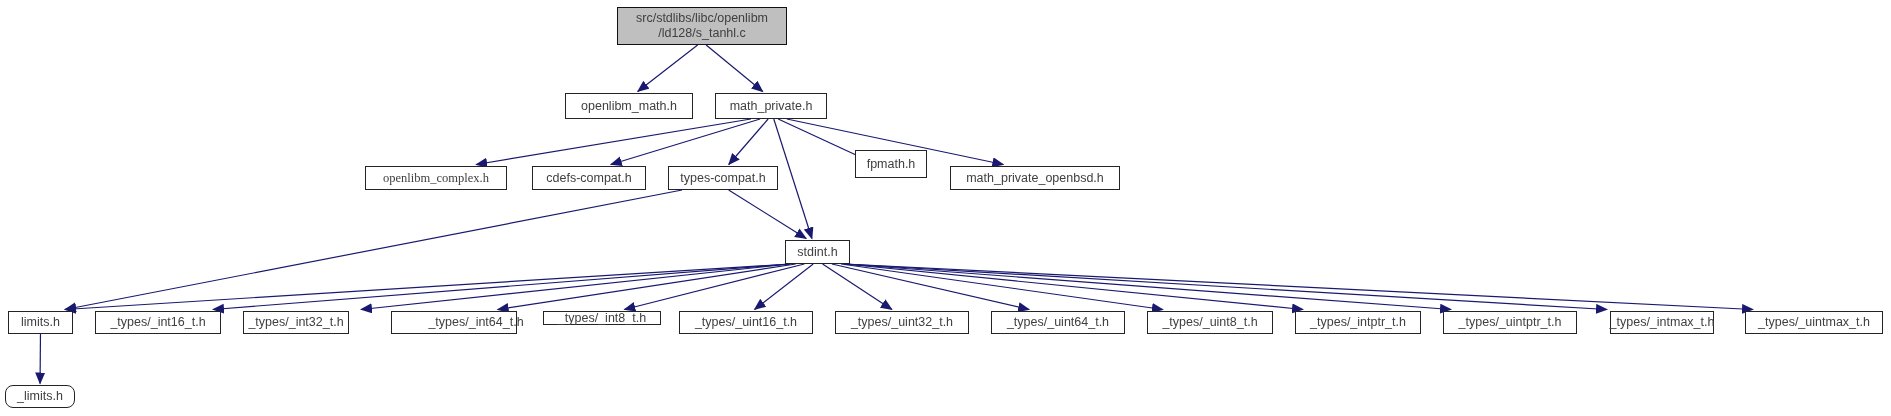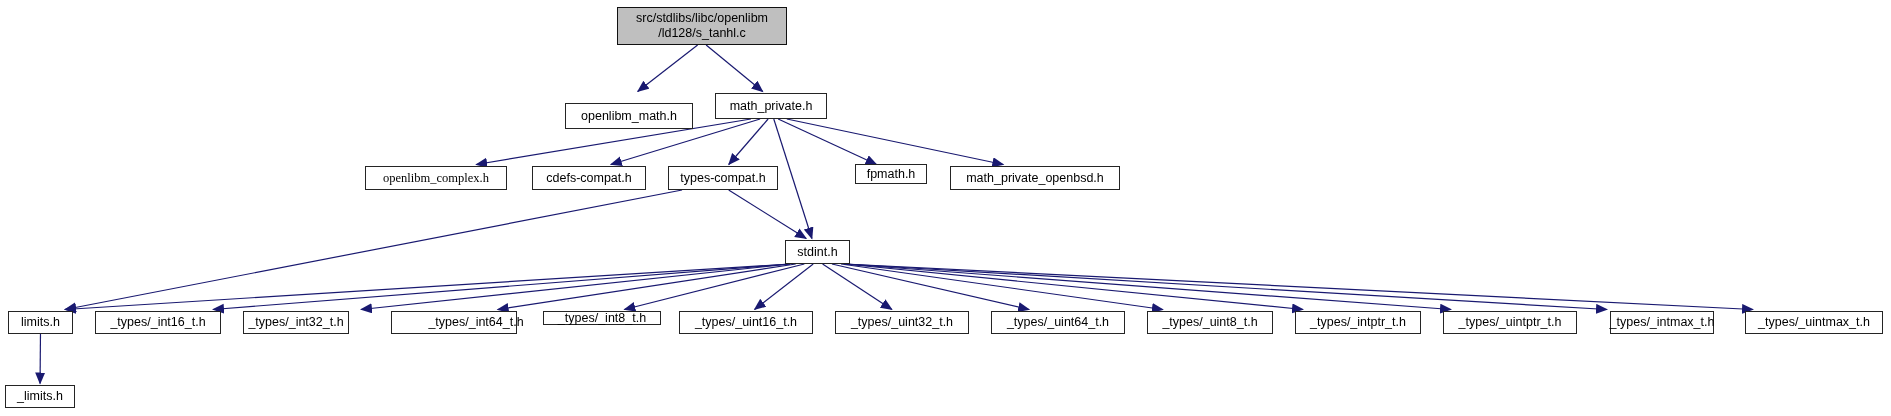--- a/index.html
+++ b/index.html
@@ -5,21 +5,21 @@
   html,body{margin:0;padding:0;background:#ffffff;}
   #graph{position:relative;width:1891px;height:416px;background:#ffffff;
          font-family:"Liberation Sans",sans-serif;}
   #edges{position:absolute;left:0;top:0;width:1891px;height:416px;}
   .node{
     position:absolute;
     box-sizing:border-box;
     display:flex;align-items:center;justify-content:center;
     background:#ffffff;
     border:1px solid #242424;
-    color:#000000;
+    color:#404040;
     font-size:12.5px;line-height:1.18;
     text-align:center;white-space:pre-line;
     cursor:pointer;
     z-index:2;
   }
   .node.root{
     background:#bfbfbf;
     border:1.6px solid #111;
     cursor:default;
   }
@@ -55,36 +55,36 @@
       <line x1="841.05" y1="264" x2="1162.9" y2="309.5" stroke="#191970" stroke-width="1.2" marker-end="url(#arrow)"></line>
       <line x1="845" y1="264" x2="1303" y2="309.5" stroke="#191970" stroke-width="1.2" marker-end="url(#arrow)"></line>
       <line x1="845" y1="264" x2="1451" y2="309.5" stroke="#191970" stroke-width="1.2" marker-end="url(#arrow)"></line>
       <line x1="845" y1="264" x2="1607" y2="309.5" stroke="#191970" stroke-width="1.2" marker-end="url(#arrow)"></line>
       <line x1="845" y1="264" x2="1753" y2="309.5" stroke="#191970" stroke-width="1.2" marker-end="url(#arrow)"></line>
       <line x1="40.47" y1="334" x2="40.06" y2="383.5" stroke="#191970" stroke-width="1.2" marker-end="url(#arrow)"></line>
     </svg>
   <div id="nodes">
       <div class="node root" style="left: 617px; top: 7px; width: 170px; height: 38px;">src/stdlibs/libc/openlibm
 /ld128/s_tanhl.c</div>
-      <div class="node" style="left: 565px; top: 93px; width: 128px; height: 26px; margin-top: 10px;">openlibm_math.h</div>
+      <div class="node" style="left: 565px; top: 93px; width: 128px; height: 26px;">openlibm_math.h</div>
       <div class="node" style="left: 715px; top: 93px; width: 112px; height: 26px;">math_private.h</div>
       <div class="node" style="left: 365px; top: 166px; width: 142px; height: 24px; font-family: Liberation Serif, serif;">openlibm_complex.h</div>
       <div class="node" style="left: 532px; top: 166px; width: 114px; height: 24px;">cdefs-compat.h</div>
       <div class="node" style="left: 668px; top: 166px; width: 110px; height: 24px;">types-compat.h</div>
-      <div class="node" style="left: 855px; top: 164px; width: 72px; height: 20px;">fpmath.h</div>
+      <div class="node" style="left: 855px; top: 150px; width: 72px; height: 28px;">fpmath.h</div>
       <div class="node" style="left: 950px; top: 166px; width: 170px; height: 24px;">math_private_openbsd.h</div>
       <div class="node" style="left: 785px; top: 240px; width: 65px; height: 24px;">stdint.h</div>
       <div class="node" style="left: 8px; top: 311px; width: 65px; height: 23px;">limits.h</div>
       <div class="node" style="left: 95px; top: 311px; width: 126px; height: 23px;">_types/_int16_t.h</div>
       <div class="node" style="left: 243px; top: 311px; width: 106px; height: 23px;">_types/_int32_t.h</div>
       <div class="node" style="left: 391px; top: 311px; width: 126px; height: 23px; padding-left: 44px;">_types/_int64_t.h</div>
       <div class="node" style="left: 543px; top: 311px; width: 118px; height: 14px;">_types/_int8_t.h</div>
       <div class="node" style="left: 679px; top: 311px; width: 134px; height: 23px;">_types/_uint16_t.h</div>
       <div class="node" style="left: 835px; top: 311px; width: 134px; height: 23px;">_types/_uint32_t.h</div>
       <div class="node" style="left: 991px; top: 311px; width: 134px; height: 23px;">_types/_uint64_t.h</div>
       <div class="node" style="left: 1147px; top: 311px; width: 126px; height: 23px;">_types/_uint8_t.h</div>
       <div class="node" style="left: 1295px; top: 311px; width: 126px; height: 23px;">_types/_intptr_t.h</div>
       <div class="node" style="left: 1443px; top: 311px; width: 134px; height: 23px;">_types/_uintptr_t.h</div>
       <div class="node" style="left: 1599px; top: 311px; width: 104px; height: 23px; margin-left: 11px;">_types/_intmax_t.h</div>
       <div class="node" style="left: 1745px; top: 311px; width: 138px; height: 23px;">_types/_uintmax_t.h</div>
-      <div class="node" style="left: 5px; top: 385px; width: 70px; height: 23px;">_limits.h</div>
+      <div class="node" style="left: 5px; top: 385px; width: 70px; height: 23px; border-radius: 8px;">_limits.h</div>
     </div>
 </div>
 
 </body></html>

